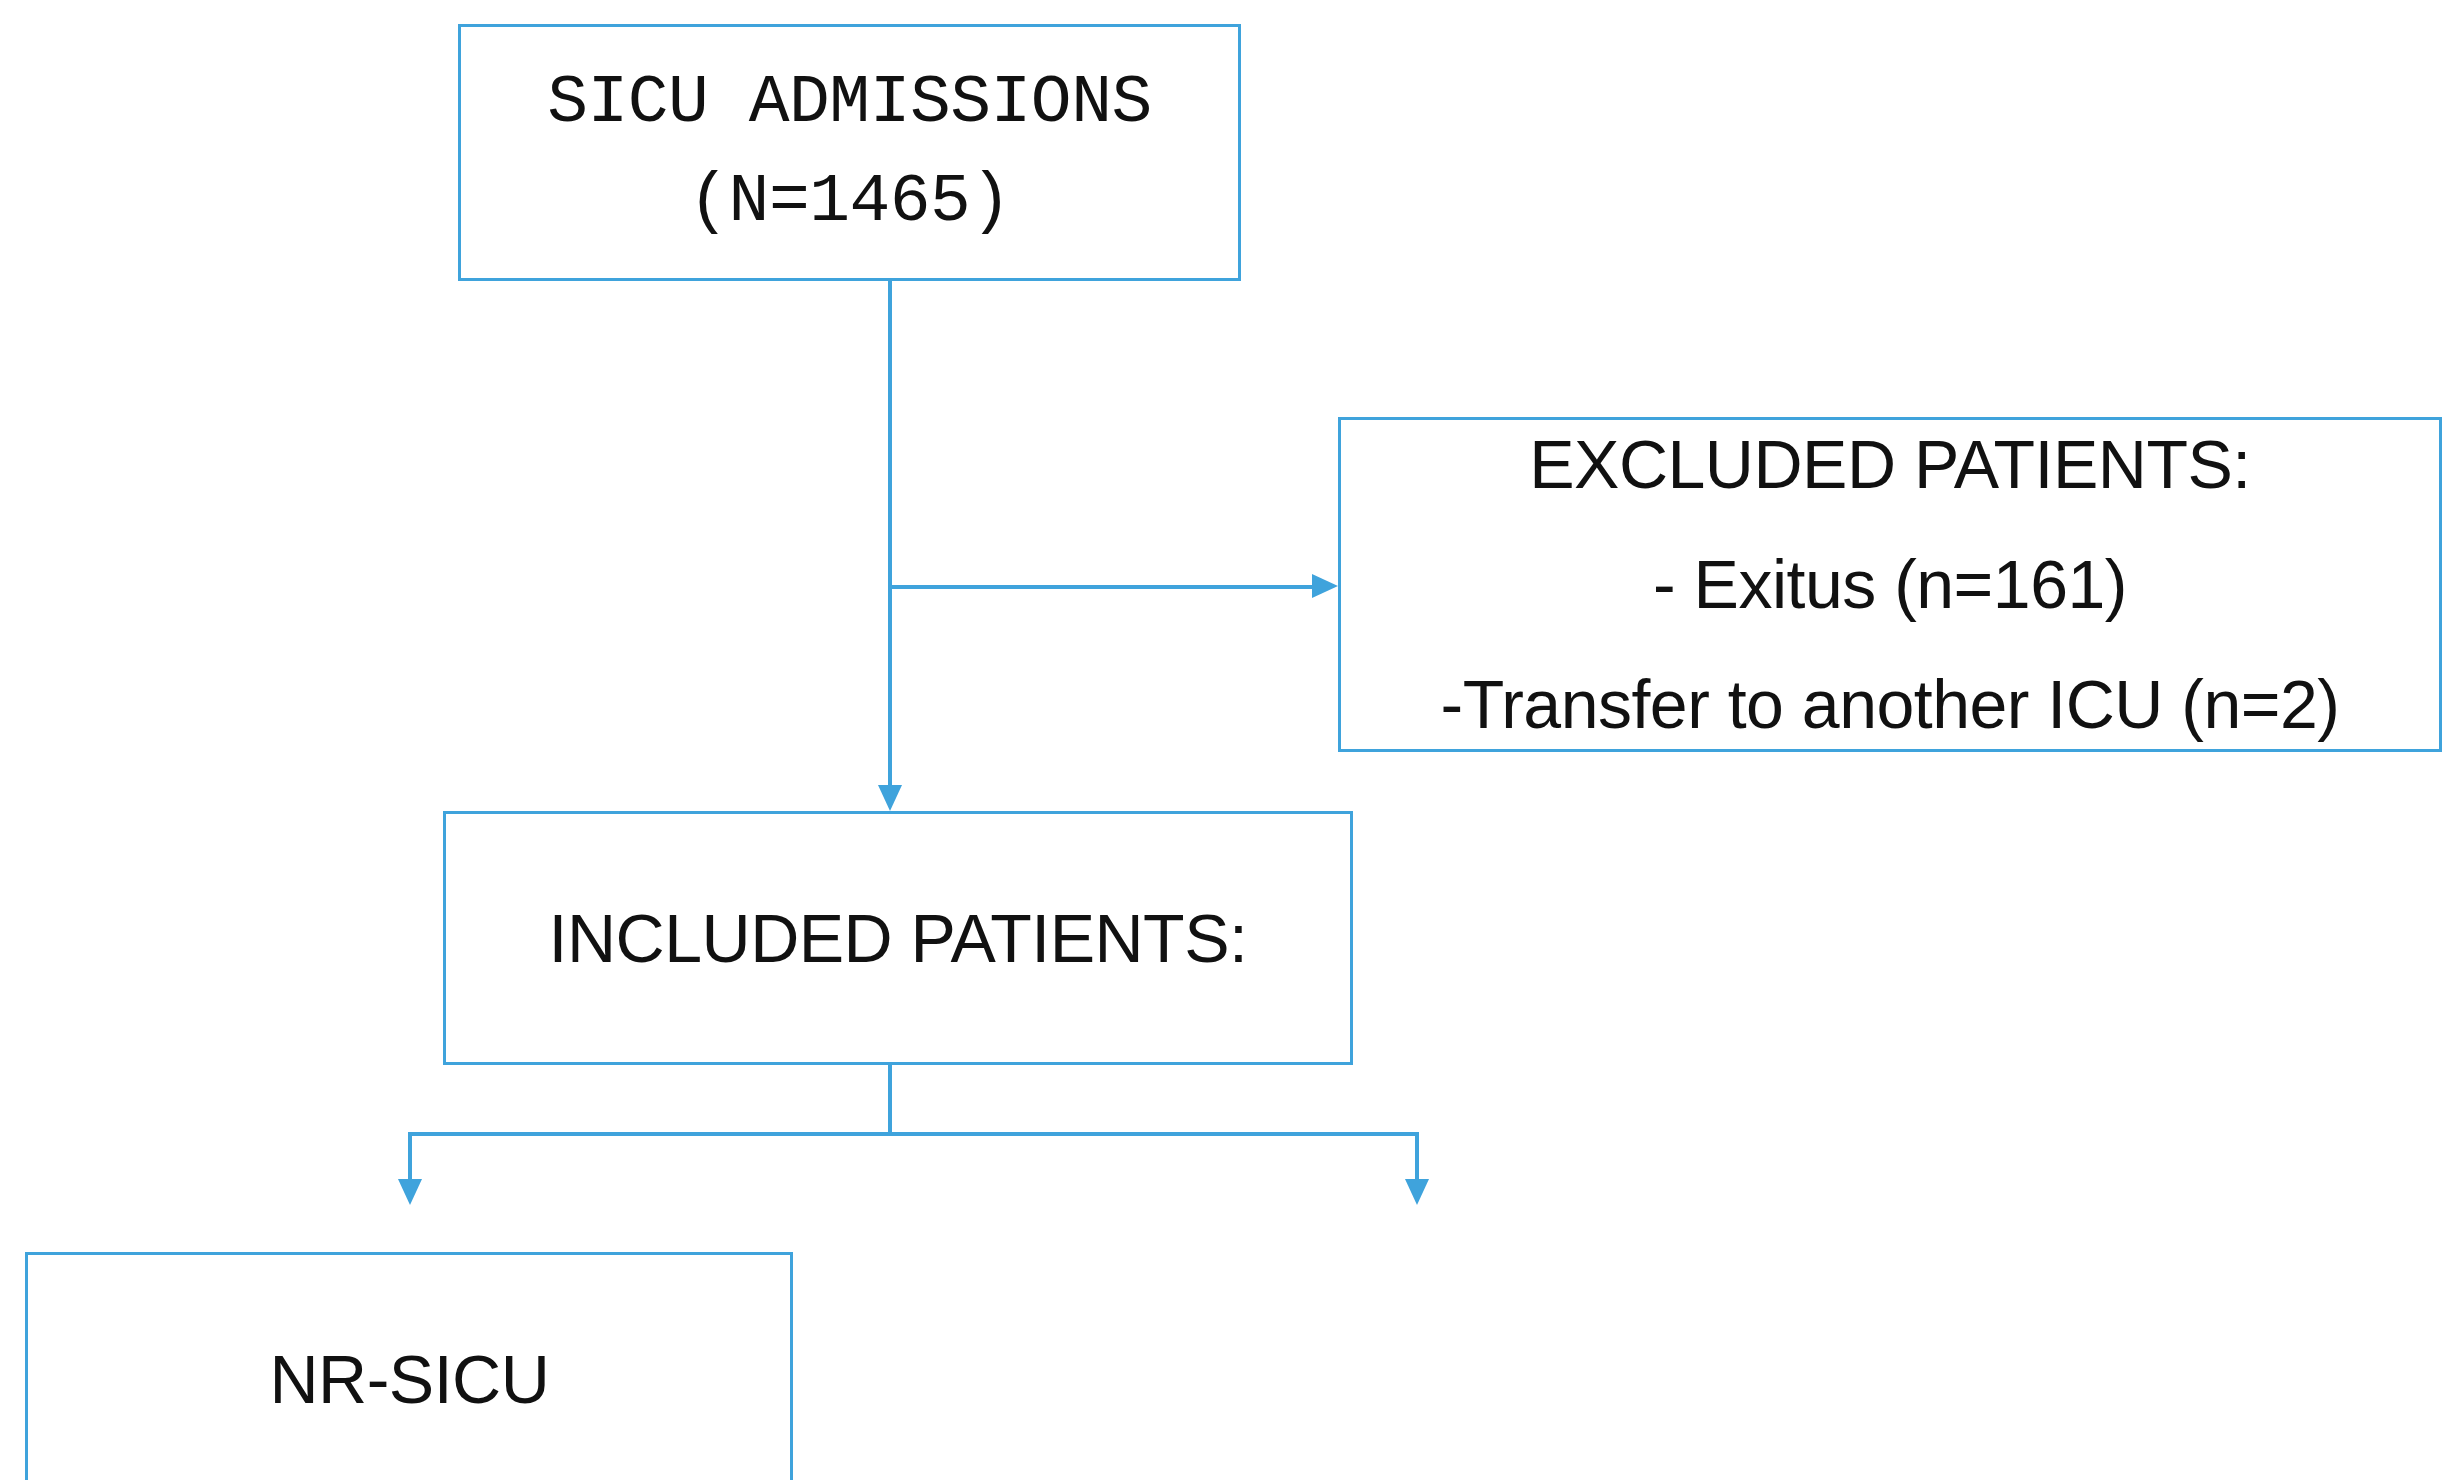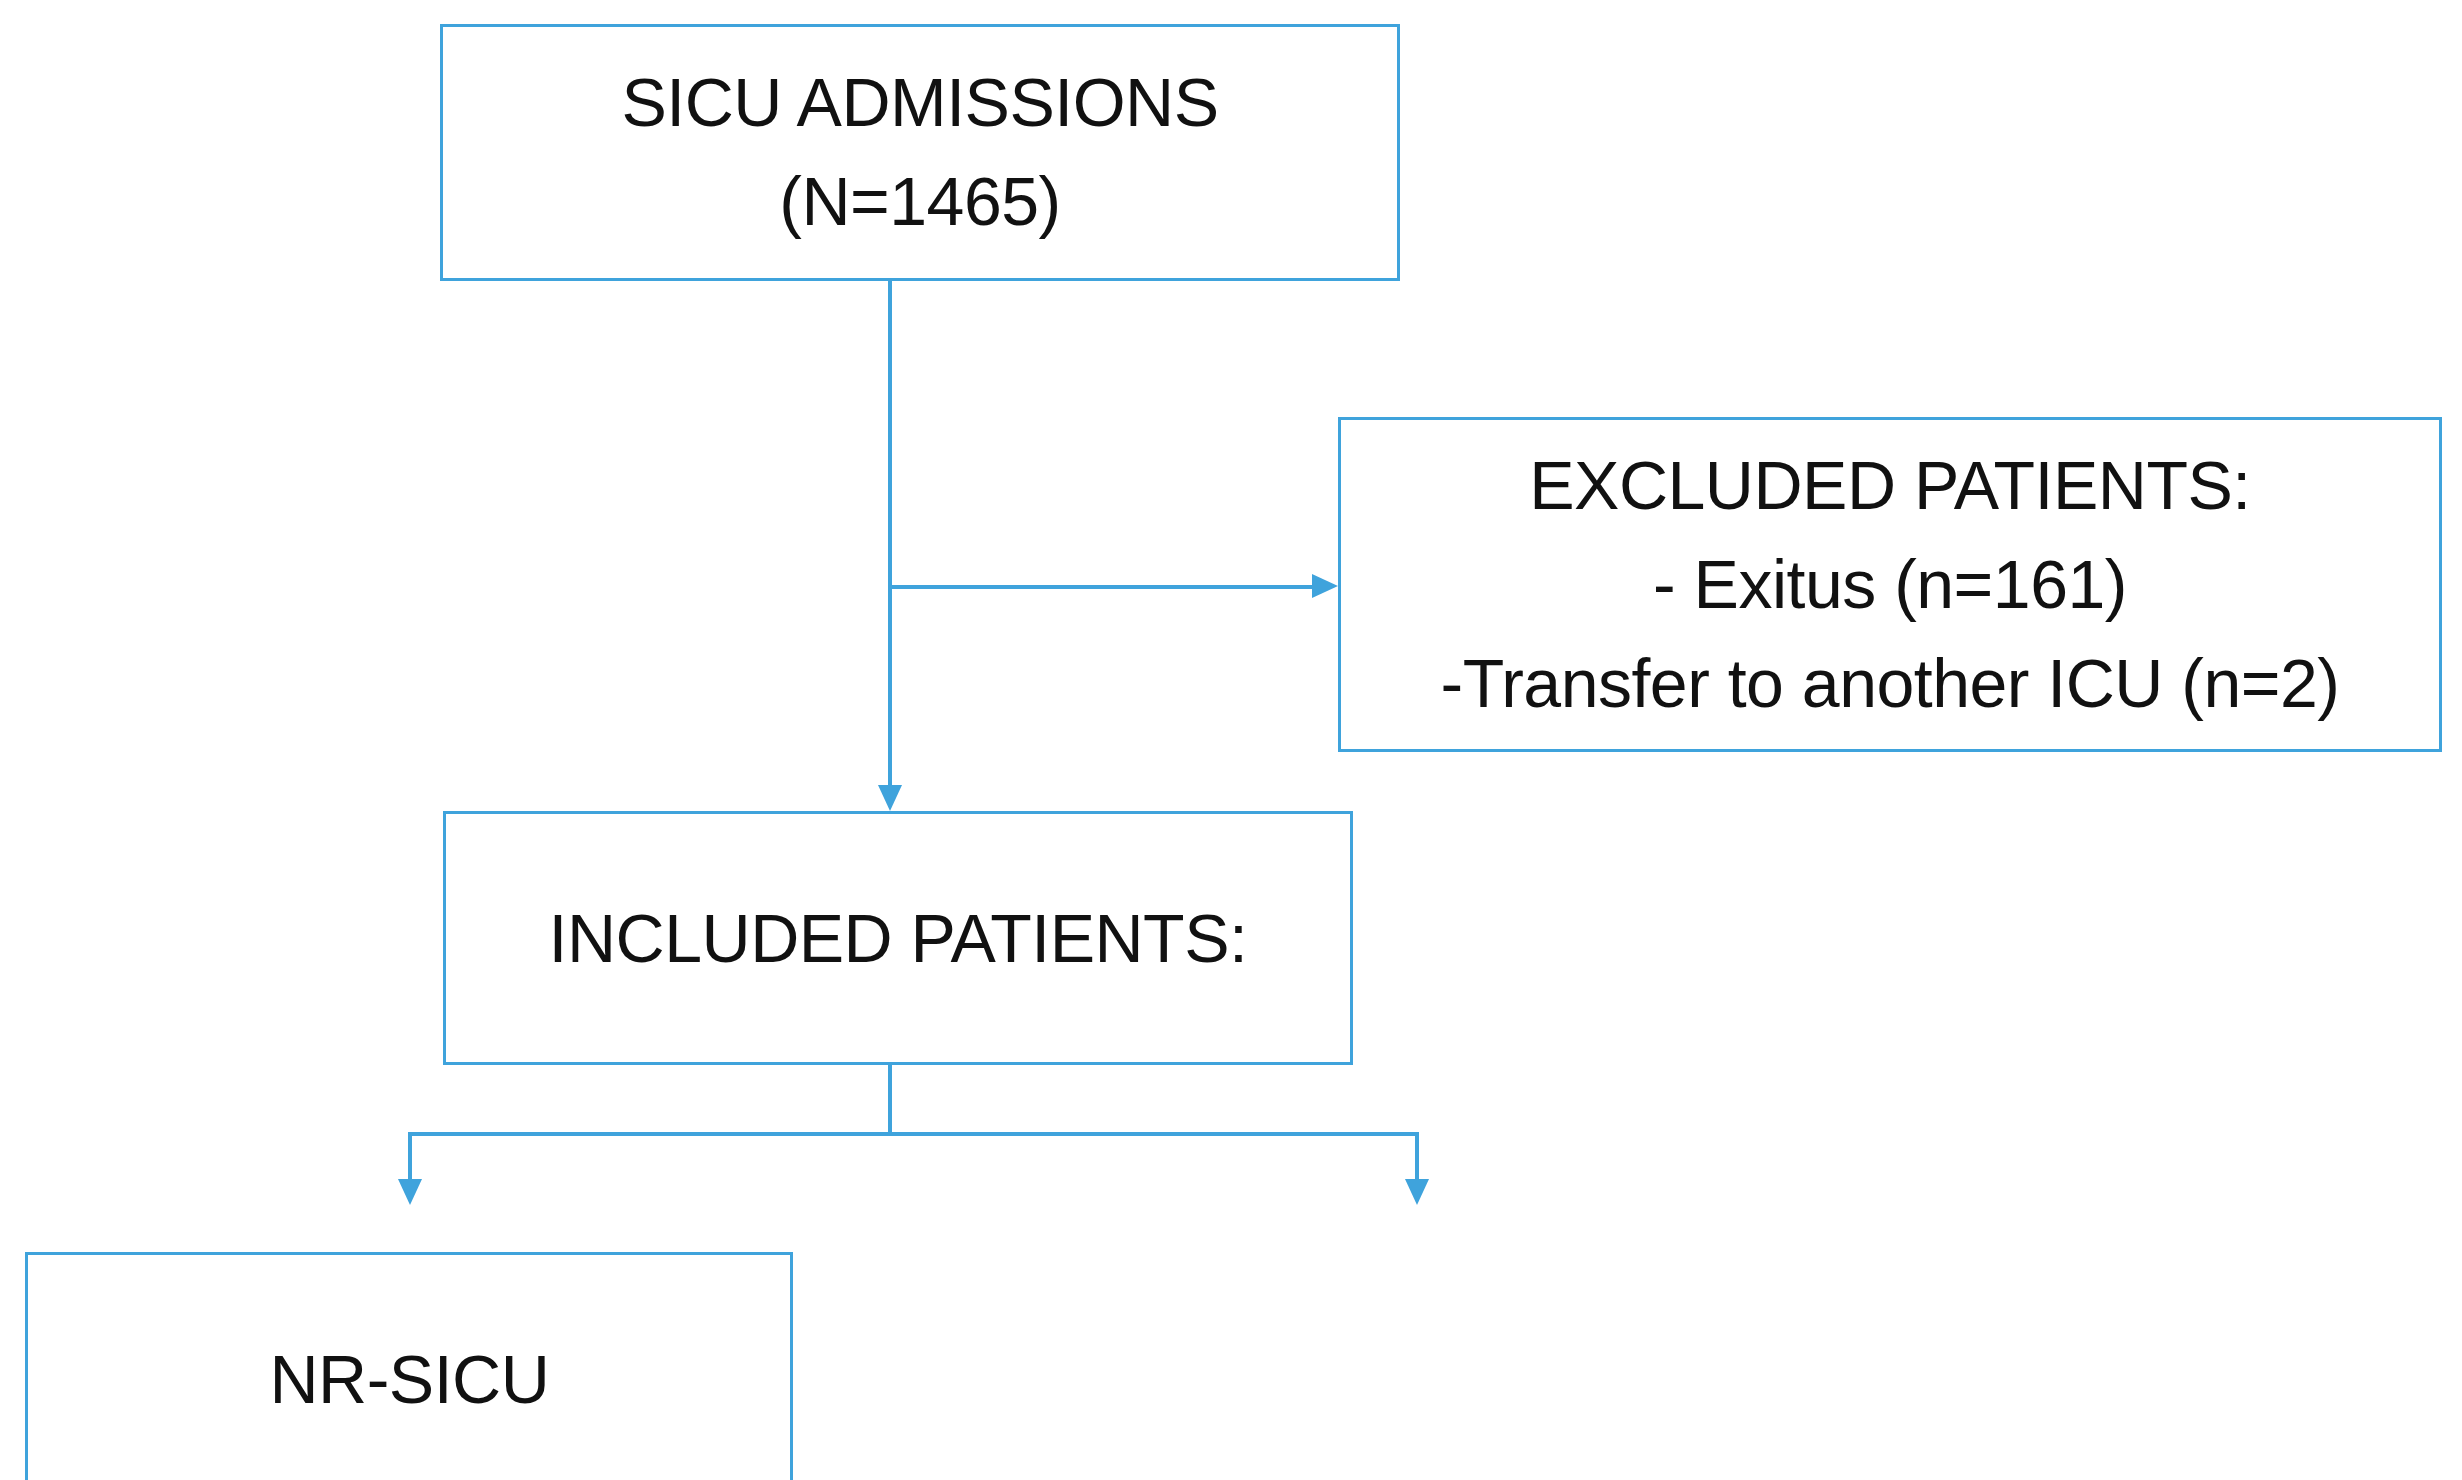--- a/index.html
+++ b/index.html
@@ -13,22 +13,22 @@
     background:var(--bg);display:flex;flex-direction:column;
     justify-content:center;align-items:center;text-align:center;
   }
   .txt{font-size:68px;line-height:99px;letter-spacing:-0.5px;white-space:nowrap;}
   .conn{position:absolute;background:var(--line);}
   .arrow{position:absolute;width:0;height:0;}
   .arrow-down{border-left:12.2px solid transparent;border-right:12.2px solid transparent;border-top:26px solid var(--line);}
   .arrow-right{border-top:12.2px solid transparent;border-bottom:12.2px solid transparent;border-left:26px solid var(--line);}
 
   
-  #box-admissions{left:440px;top:23.5px;width:960px;height:257px;}
-  #box-excluded{left:1338px;top:417px;width:1104px;height:335px;}
+  #box-admissions{left:458px;top:23.5px;width:783px;height:257px;font-family:Liberation Mono, monospace;}
+  #box-excluded{left:1338px;top:417px;width:1104px;height:335px;gap:21px;}
   #box-included{left:443px;top:811px;width:910px;height:254px;}
   #box-nr{left:25.4px;top:1252px;width:768px;height:255px;}
   #box-ur{left:1033px;top:1205px;width:767px;height:256px;}
 
   
   #vline-main{left:888px;top:280px;width:3.8px;height:508px;}
   #arrow-included{left:878px;top:785px;}
   #hline-excluded{left:890px;top:585px;width:423px;height:3.8px;}
   #arrow-excluded{left:1312px;top:574px;}
   #vline-stub{left:888px;top:1063px;width:3.8px;height:71px;}

